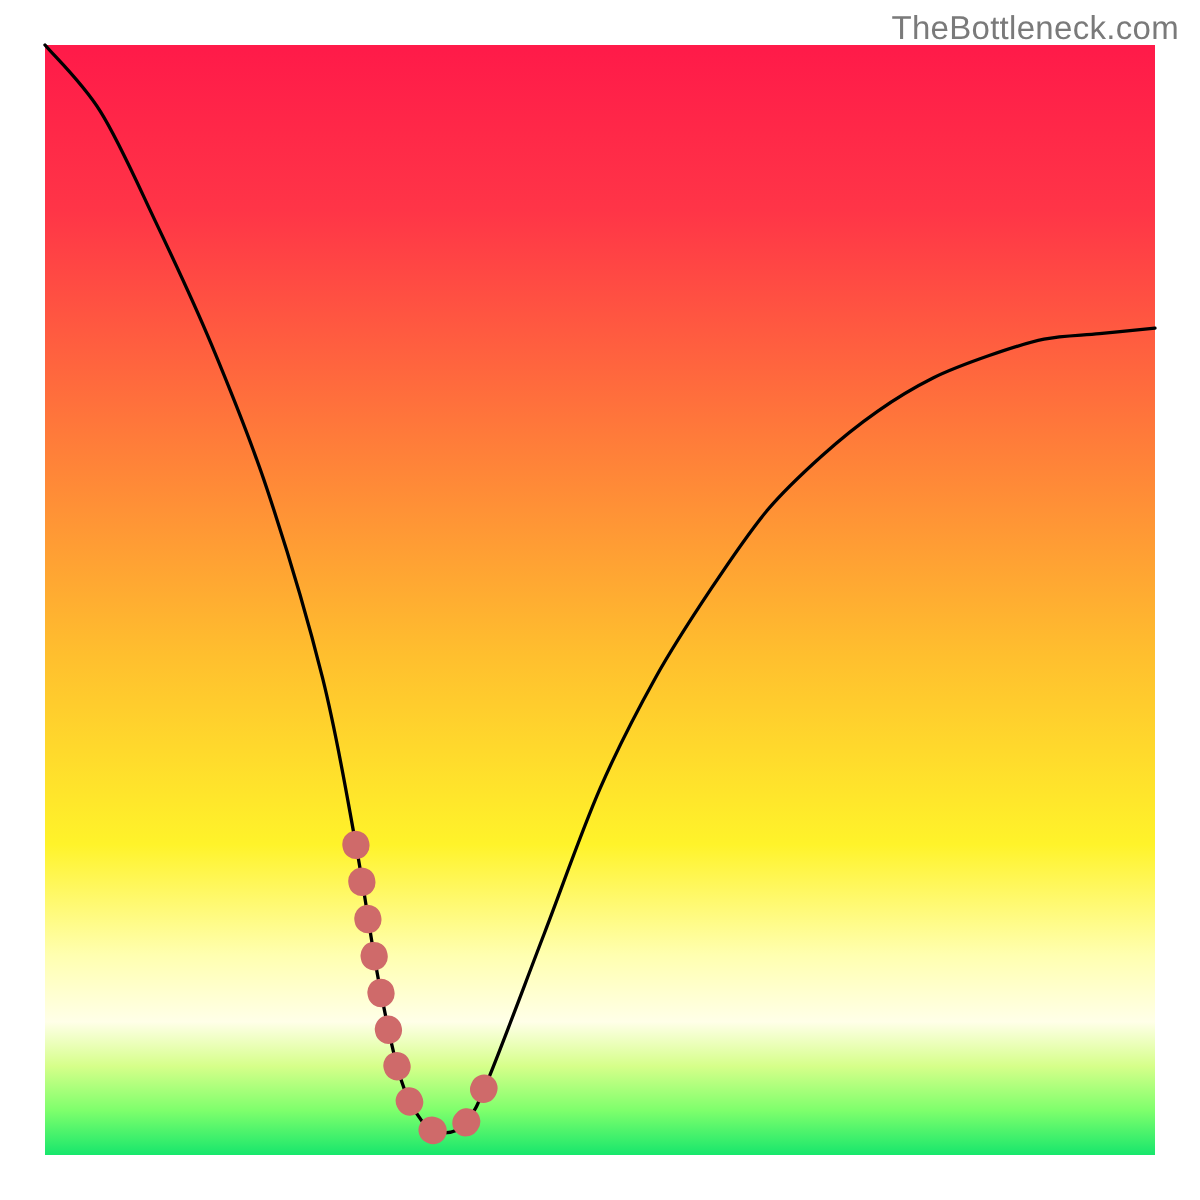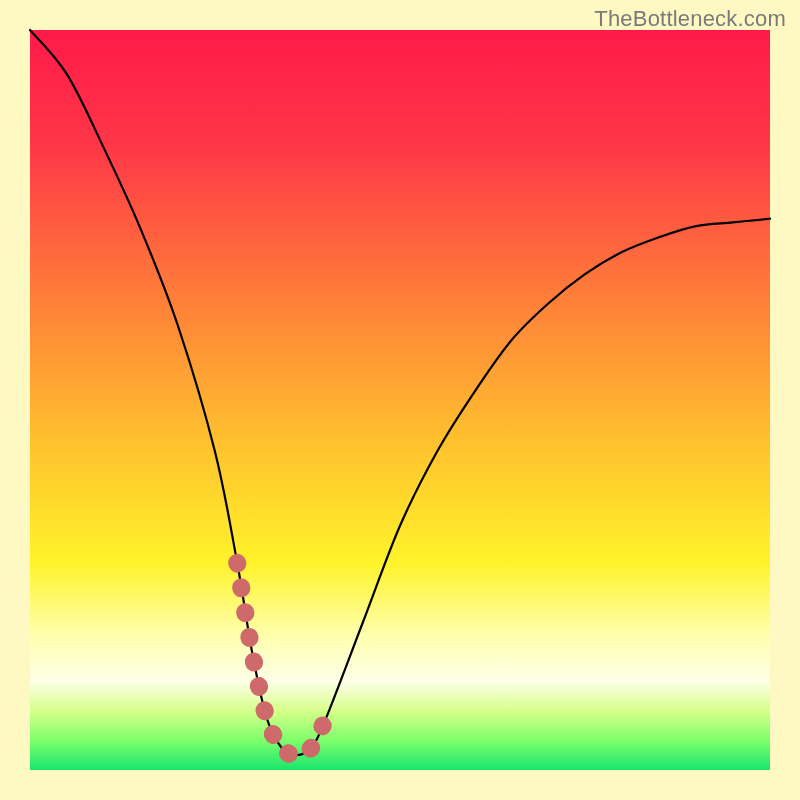--- a/index.html
+++ b/index.html
@@ -10,21 +10,21 @@
     background: #000;
     overflow: hidden;
     font-family: Arial, Helvetica, sans-serif;
   }
   .frame {
     position: absolute;
     top: 0;
     left: 0;
     width: 800px;
     height: 800px;
-    background: #fef9c3;
+    background: #ffffff;
   }
   .plot-area {
     position: absolute;
     top: 30px;
     left: 30px;
     width: 740px;
     height: 740px;
   }
   .gradient-bg {
     position: absolute;

